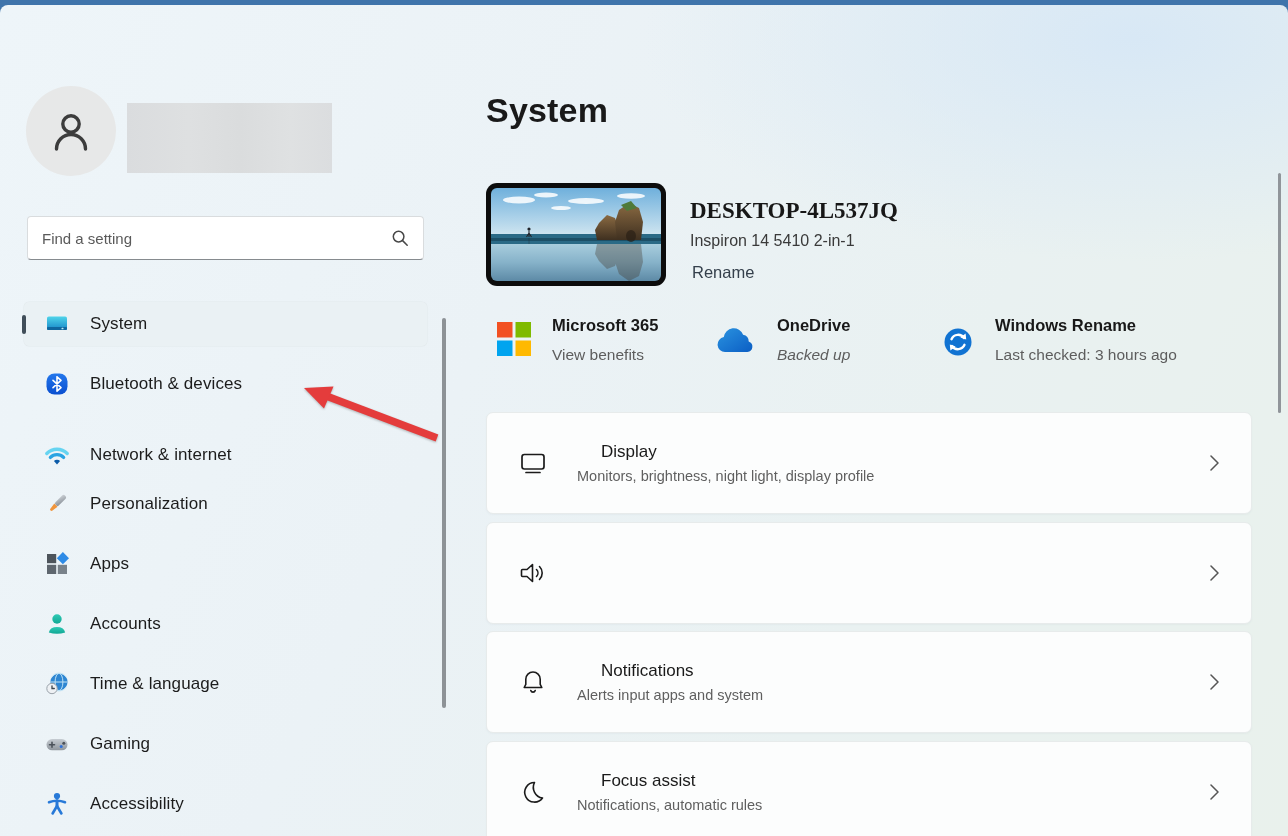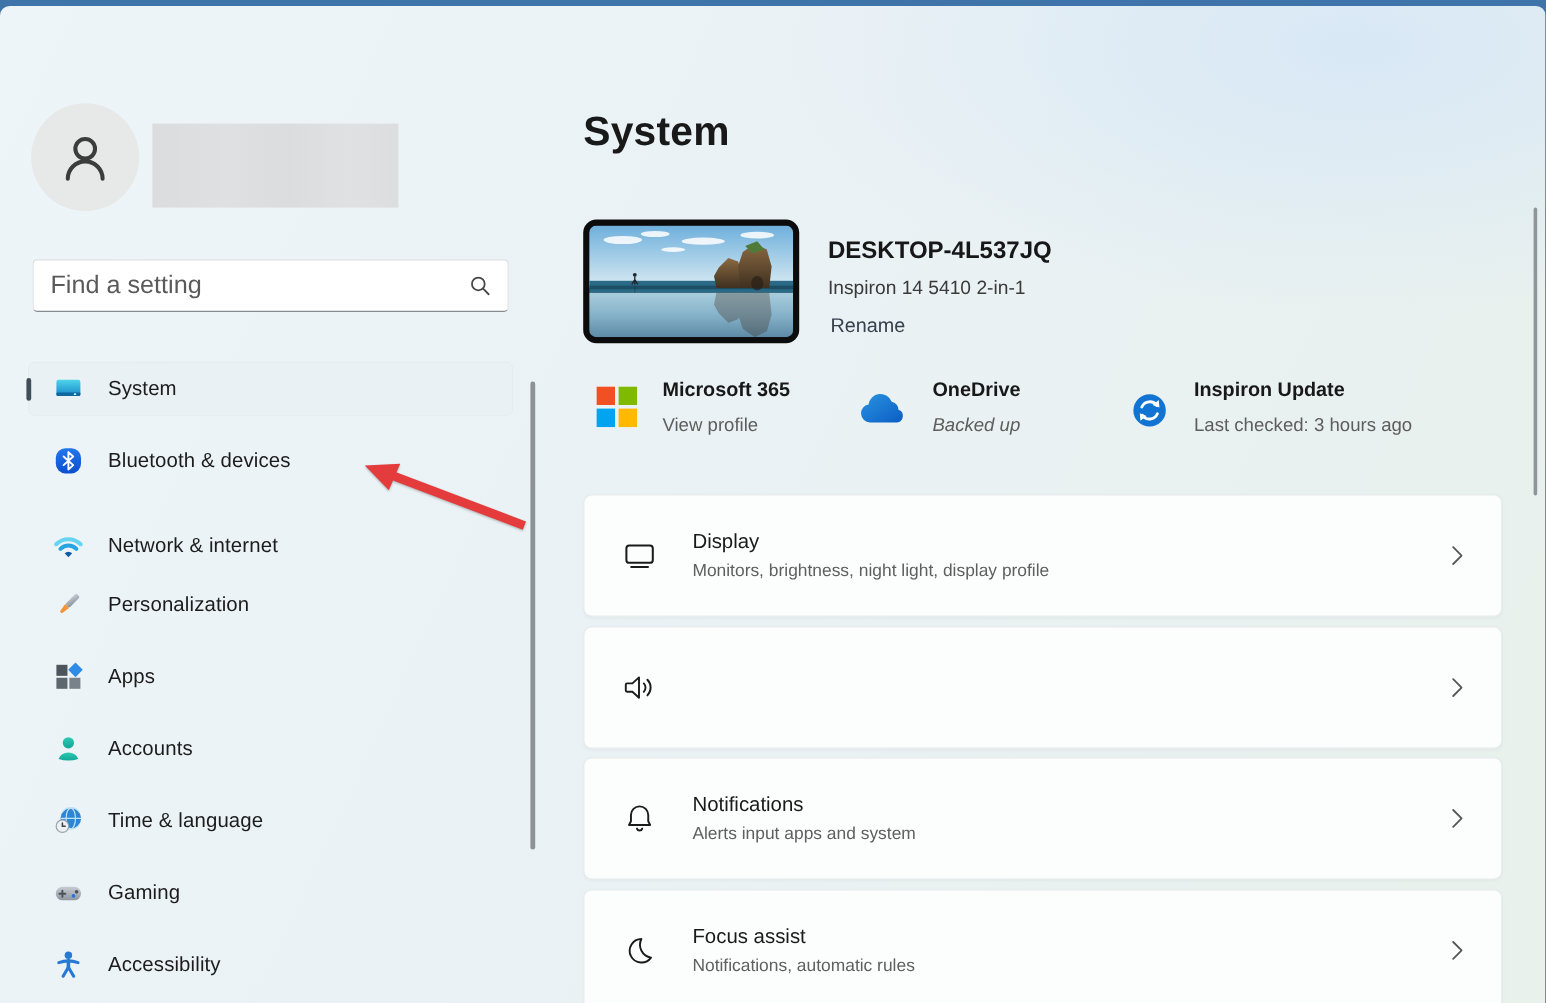--- a/index.html
+++ b/index.html
@@ -37,21 +37,21 @@
     position:absolute; left:127px; top:50px; width:205px; height:70px;
     background:linear-gradient(90deg,#dadcde 0%, #dee0e1 30%, #dadcdd 55%, #dfe1e2 80%, #dbdddf 100%);
   }
   .search-box {
     position:absolute; left:27px; top:163px; width:397px; height:44px;
     background:#ffffff; border:1px solid #d9dcde; border-bottom-color:#868b8f; border-radius:4px;
     display:flex; align-items:center;
   }
   .search-box input {
     flex:1; border:none; outline:none; background:transparent;
-    font-family:inherit; font-size:21px; color:#1b1b1b; padding:0 10px 0 14px;
+    font-family:inherit; font-size:15px; color:#1b1b1b; padding:0 10px 0 14px;
   }
   .search-box input::placeholder { color:#5a5a5a; opacity:1; }
   .search-glyph { margin-right:14px; display:flex; }
   .nav { position:absolute; left:24px; top:0; width:403px; }
   .nav-item {
     position:absolute; left:0; width:403px; height:44px; border-radius:5px;
     display:flex; align-items:center; padding-left:20px; cursor:pointer;
   }
   .nav-item.selected { background:#eaf1f4; box-shadow:0 0 0 .5px #e2e9ec; }
   .nav-pill {
@@ -65,35 +65,35 @@
     background:#8d9296; border-radius:2px;
   }
   
   .main { position:absolute; top:48px; left:450px; right:0; bottom:0; }
   .page-title { position:absolute; left:36px; top:38px; font-size:34px; font-weight:600; color:#191919; letter-spacing:.2px; }
   .device-thumb {
     position:absolute; left:36px; top:130px; width:180px; height:103px;
     background:#0c0c0c; border-radius:11px; padding:5px;
   }
   .device-thumb svg { display:block; border-radius:6px; }
-  .device-name { position:absolute; left:240px; top:145px; font-size:20px; font-weight:700; color:#171717; }
+  .device-name { position:absolute; left:240px; top:145px; font-size:23px; font-weight:700; color:#171717;font-family:Liberation Serif, serif; }
   .device-model { position:absolute; left:240px; top:179px; font-size:16px; color:#3a3a3a; }
   .rename-link { position:absolute; left:242px; top:210px; font-size:16.5px; color:#35404c; cursor:pointer; }
   .qi-icon { position:absolute; display:flex; align-items:center; justify-content:center; }
   .qi-title { position:absolute; font-size:16.5px; font-weight:600; color:#181818; }
   .qi-sub { position:absolute; font-size:15.5px; color:#5d5d5d; }
   .card {
     position:absolute; left:36px; width:766px; height:102px;
     background:#fcfdfd; border:1px solid #e7ebeb; border-radius:7px;
     display:flex; align-items:center; cursor:pointer;
     box-shadow:0 1px 2px rgba(120,140,150,.06);
   }
   .card-icon { width:32px; height:32px; margin-left:30px; flex:0 0 32px; display:flex; align-items:center; justify-content:center; }
   .card-text { margin-left:28px; display:flex; flex-direction:column; gap:6px; }
-  .card-title { font-size:17px; color:#1a1a1a; }
+  .card-title { font-size:17px; color:#1a1a1a;margin-left:24px; }
   .card-sub { font-size:14.5px; color:#5f5f5f; }
   .card-chevron { margin-left:auto; margin-right:32px; display:flex; }
   .main-scrollbar {
     position:absolute; right:7px; top:120px; width:3.5px; height:240px;
     background:#90959a; border-radius:2px;
   }
   
   .anno-arrow { position:absolute; left:295px; top:373px; width:152px; height:70px; pointer-events:none;
     filter:drop-shadow(0 1.5px 1px rgba(60,60,60,.35)); }
 </style>
@@ -323,21 +323,21 @@
 
     <div class="qi-icon" style="left:47px; top:269px;">
       <svg width="34" height="34" viewBox="0 0 34 34">
         <rect x="0" y="0" width="15.5" height="15.5" fill="#f25022"></rect>
         <rect x="18.5" y="0" width="15.5" height="15.5" fill="#7fba00"></rect>
         <rect x="0" y="18.5" width="15.5" height="15.5" fill="#00a4ef"></rect>
         <rect x="18.5" y="18.5" width="15.5" height="15.5" fill="#ffb900"></rect>
       </svg>
     </div>
     <div class="qi-title" style="left:102px; top:263px;">Microsoft 365</div>
-    <div class="qi-sub" style="left:102px; top:293px;">View profile</div>
+    <div class="qi-sub" style="left:102px; top:293px;">View benefits</div>
 
     <div class="qi-icon" style="left:262px; top:274px;">
       <svg width="45" height="28" viewBox="0 0 45 28">
         <defs>
             <linearGradient id="god" x1="0" y1="0" x2="1" y2="1">
           <stop offset="0" stop-color="#2a93e0"></stop>
               <stop offset="1" stop-color="#0b5ec4"></stop>
             </linearGradient>
           </defs>
         <path d="M13 25 a7.5 7.5 0 0 1 -1.2-14.9 a10 10 0 0 1 19.3-2.3 a6.8 6.8 0 0 1 5.6 6.7 a5.4 5.4 0 0 1 -1.3 10.5 z" fill="url(#god)"></path>
@@ -348,21 +348,21 @@
 
     <div class="qi-icon" style="left:491px; top:272px;">
       <svg width="34" height="34" viewBox="0 0 34 34">
         <circle cx="17" cy="17" r="13.5" fill="#1173d2"></circle>
         <path d="M10.5 14.2 a7.2 7.2 0 0 1 12.6-1.2" fill="none" stroke="#ffffff" stroke-width="2.4" stroke-linecap="round"></path>
         <polygon points="24.6,8.4 25.2,14.6 19.4,12.4" fill="#ffffff"></polygon>
         <path d="M23.5 19.8 a7.2 7.2 0 0 1 -12.6 1.2" fill="none" stroke="#ffffff" stroke-width="2.4" stroke-linecap="round"></path>
         <polygon points="9.4,25.6 8.8,19.4 14.6,21.6" fill="#ffffff"></polygon>
       </svg>
     </div>
-    <div class="qi-title" style="left:545px; top:263px;">Inspiron Update</div>
+    <div class="qi-title" style="left:545px; top:263px;">Windows Rename</div>
     <div class="qi-sub" style="left:545px; top:293px;">Last checked: 3 hours ago</div>
 
     <div class="card" style="top:359px">
       <span class="card-icon">
         <svg width="30" height="30" viewBox="0 0 30 30">
           <rect x="4" y="6.5" width="22" height="14.5" rx="2.4" fill="none" stroke="#1b1b1b" stroke-width="1.7"></rect>
           <line x1="8" y1="24.5" x2="22" y2="24.5" stroke="#1b1b1b" stroke-width="1.7" stroke-linecap="round"></line>
         </svg>
       </span>
       <span class="card-text">

